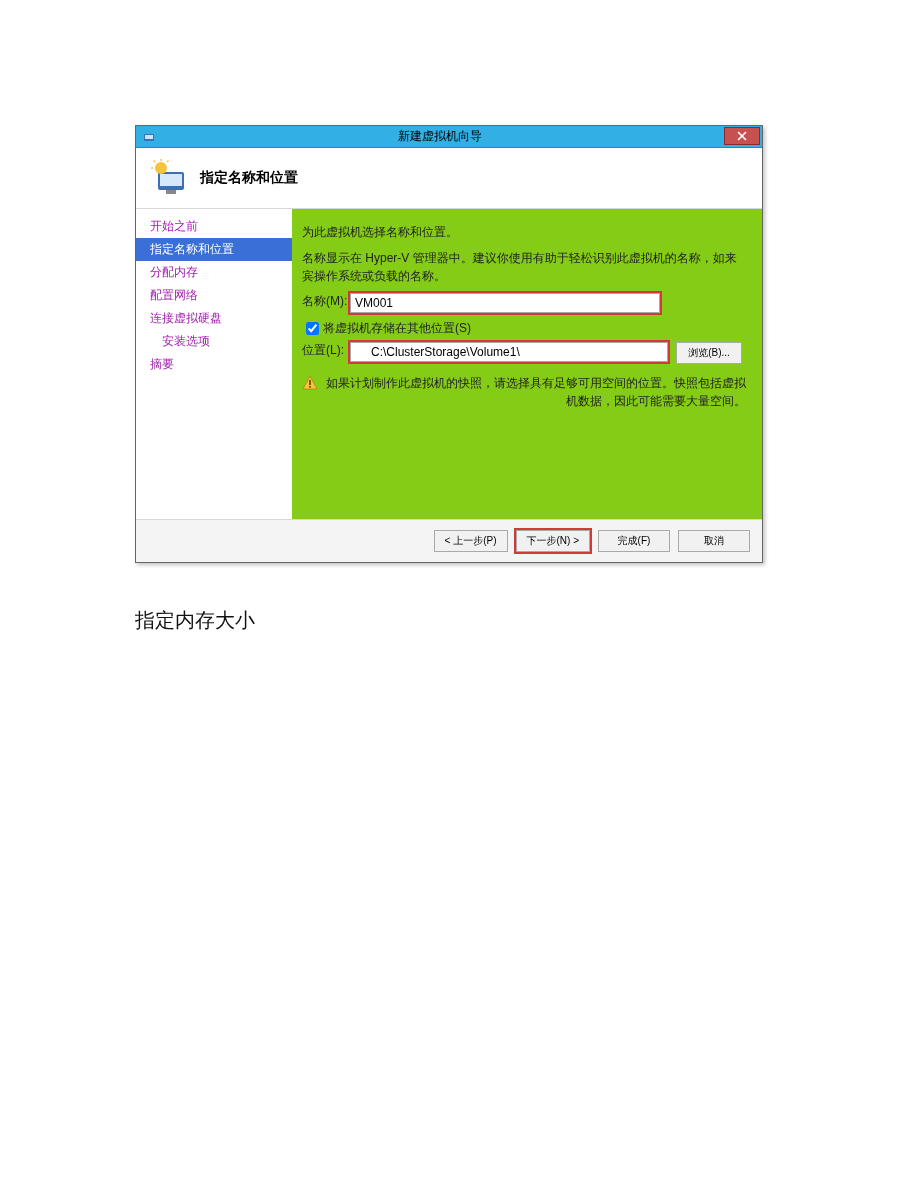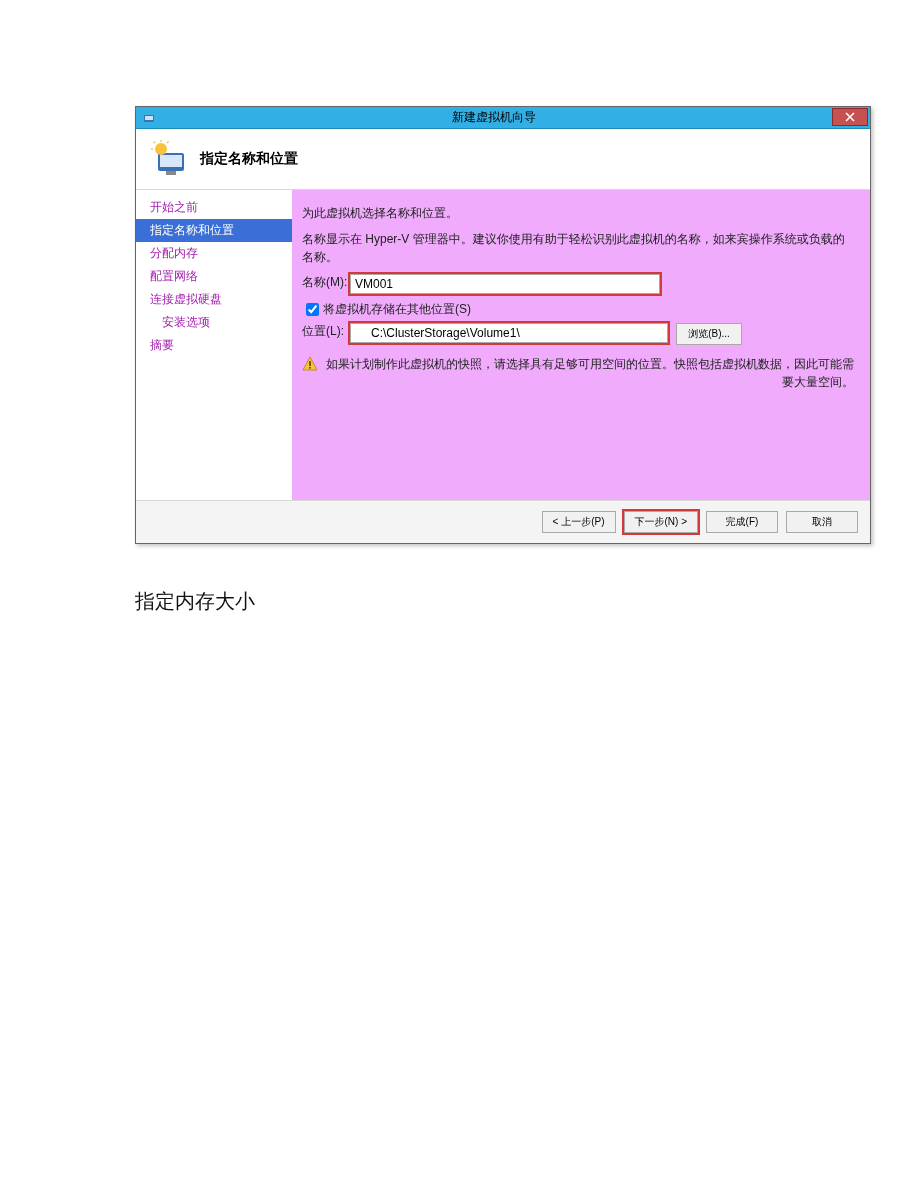--- a/index.html
+++ b/index.html
@@ -9,24 +9,25 @@
     background: #ffffff;
     font-family: "Microsoft YaHei", "SimSun", Tahoma, sans-serif;
     font-size: 12px;
     color: #000;
     width: 920px;
   }
   .page {
     padding: 106px 135px 0 135px;
   }
   .dialog {
-    width: 736px;
+    width: 628px;
     border: 1px solid #666;
     box-shadow: 2px 2px 4px rgba(0,0,0,0.24);
     background: #fff;
+    margin-top: 19px;
   }
   .titlebar {
     background: #32b0e6;
     height: 22px;
     display: flex;
     align-items: center;
     position: relative;
     border-bottom: 1px solid #1e8db8;
   }
   .titlebar .sysicon {
@@ -90,21 +91,21 @@
   .nav .item.indent { padding-left: 26px; }
   .nav .item.selected {
     background: #3a6fd8;
     color: #fff;
   }
   .content {
     flex: 1;
     padding: 10px 16px 10px 10px;
     font-size: 12px;
     color: #222;
-    background: #f0abfc;
+    background: #84cc16;
   }
   .content p { margin: 4px 0 8px 0; line-height: 1.5; }
   .row { display: flex; align-items: flex-start; margin: 4px 0; }
   .row label.lead { width: 48px; white-space: nowrap; }
   .row input[type=text] {
     font-family: Tahoma, sans-serif;
     font-size: 12px;
     padding: 2px 4px;
     border: 1px solid #a9a9a9;
     background: #fff;

